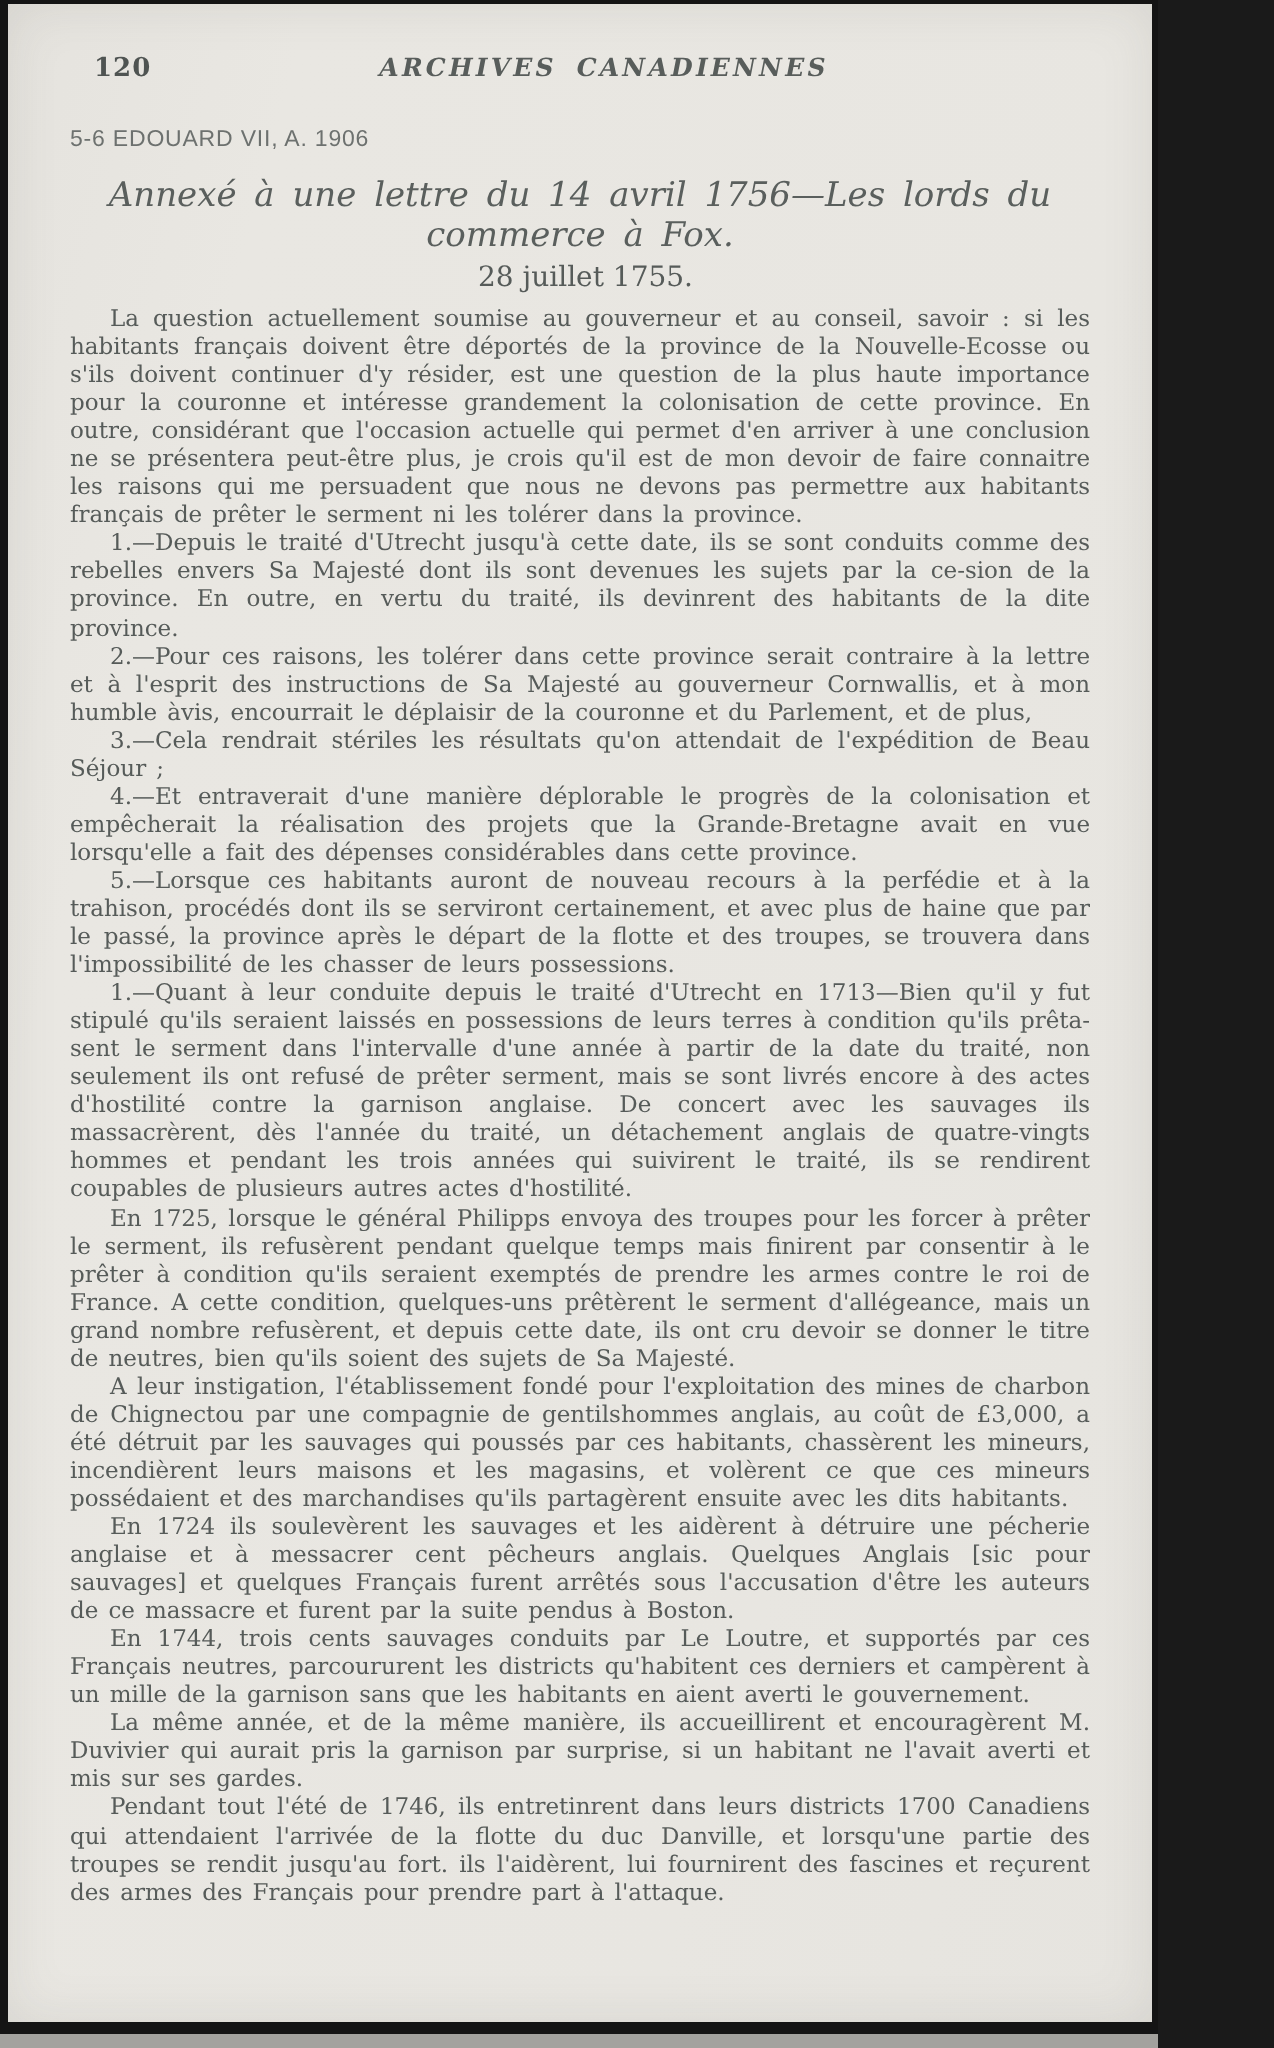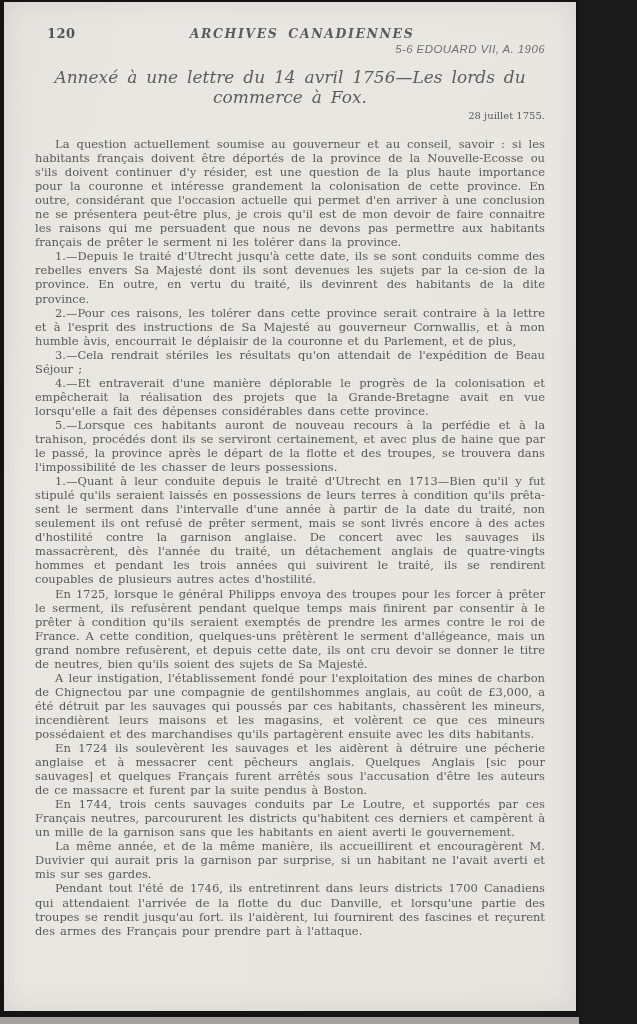--- a/index.html
+++ b/index.html
@@ -56,45 +56,44 @@
     justify-self: center;
     font-style: italic;
     font-weight: bold;
     font-size: 12.5px;
     letter-spacing: 1.6px;
     word-spacing: 4px;
     color: #585d5b;
     margin-left: 24px;
   }
   .session {
-    margin-top: 2px;
-    text-align: right;
+    margin-top: 22px;
+    text-align: left;
     font-family: "Liberation Sans", "DejaVu Sans", sans-serif;
     font-size: 11.5px;
     letter-spacing: 0.4px;
     color: #6d716f;
-    font-style: italic;
   }
   .annex {
     margin-top: 12px;
     text-align: center;
     font-style: italic;
     font-size: 17px;
     word-spacing: 3.5px;
     color: #5a5f5d;
   }
   .date-line {
     margin-top: 3px;
     padding-left: 40%;
-    text-align: right;
-    font-size: 10px;
+    text-align: left;
+    font-size: 14px;
     color: #565b59;
   }
   .body-text {
-    margin-top: 16px;
+    margin-top: 5px;
     font-size: 11.5px;
     line-height: 14.05px;
     text-align: justify;
     word-spacing: 1.4px;
     color: #565b59;
   }
   .body-text p {
     margin: 0;
     text-indent: 20px;
   }

